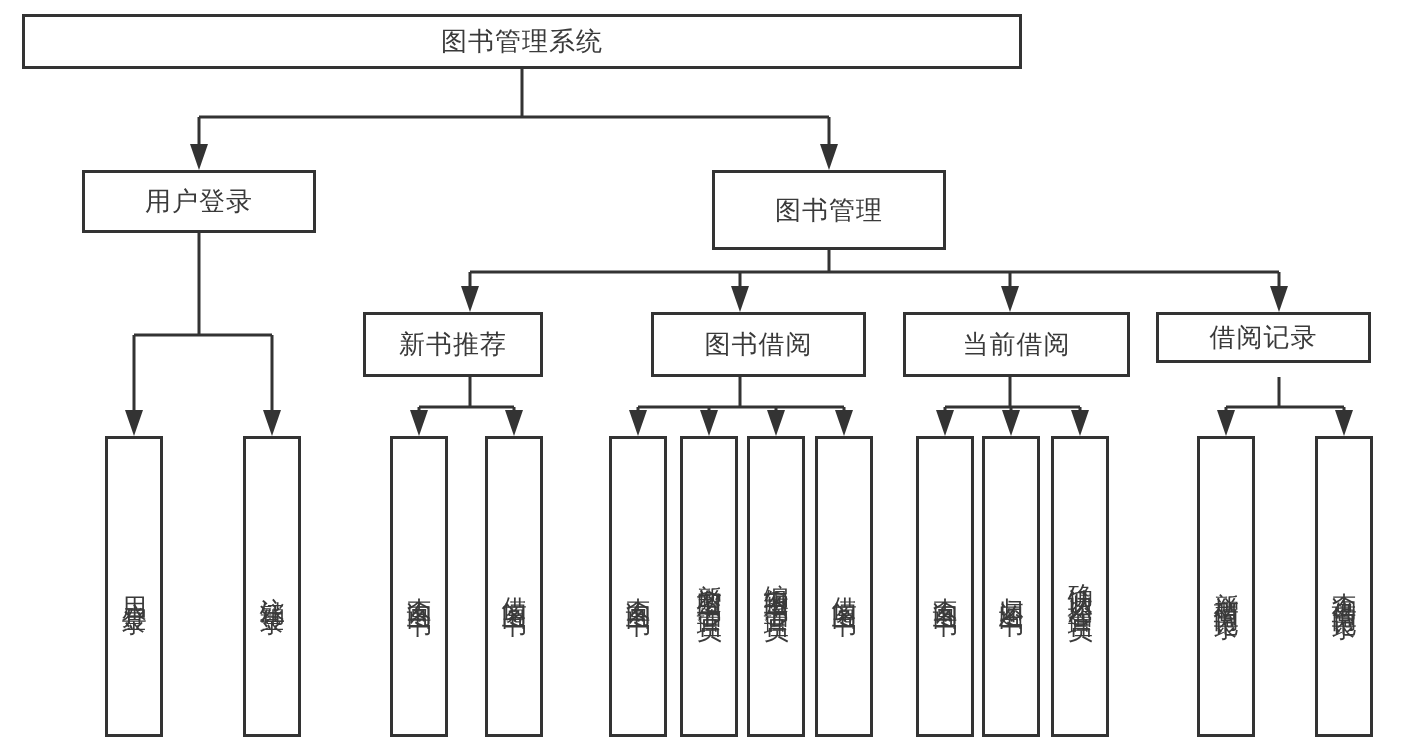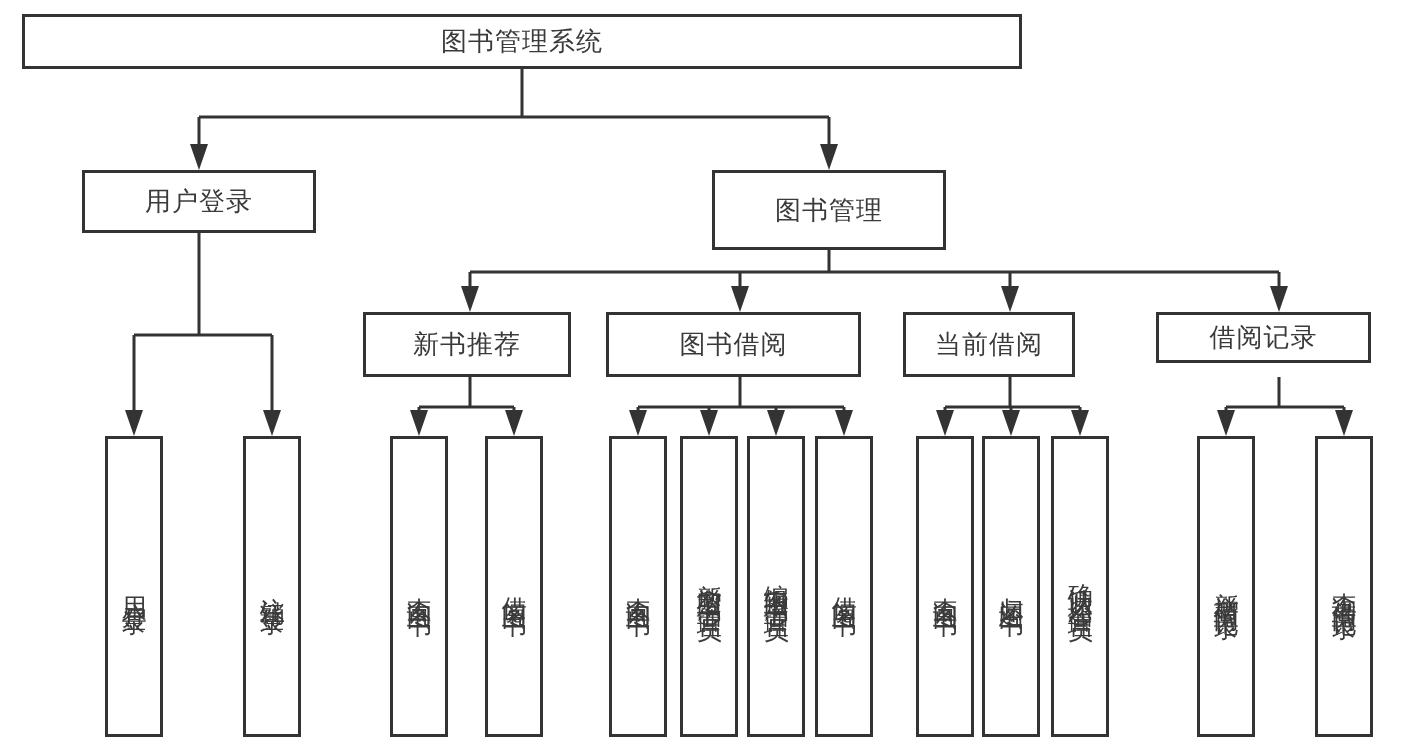--- a/index.html
+++ b/index.html
@@ -76,27 +76,27 @@
   <div id="nodes-layer">
       <div class="node h" style="left: 22px; top: 14px; width: 1000px; height: 55px;">
         <span class="lbl">图书管理系统</span>
       </div>
       <div class="node h" style="left: 82px; top: 170px; width: 234px; height: 63px;">
         <span class="lbl">用户登录</span>
       </div>
       <div class="node h" style="left: 712px; top: 170px; width: 234px; height: 80px;">
         <span class="lbl">图书管理</span>
       </div>
-      <div class="node h" style="left: 363px; top: 312px; width: 208px; height: 65px;">
+      <div class="node h" style="left: 363px; top: 312px; width: 180px; height: 65px;">
         <span class="lbl">新书推荐</span>
       </div>
-      <div class="node h" style="left: 606px; top: 312px; width: 255px; height: 65px;">
+      <div class="node h" style="left: 651px; top: 312px; width: 215px; height: 65px;">
         <span class="lbl">图书借阅</span>
       </div>
-      <div class="node h" style="left: 903px; top: 312px; width: 172px; height: 65px; text-align: center;">
+      <div class="node h" style="left: 903px; top: 312px; width: 227px; height: 65px; text-align: center;">
         <span class="lbl">当前借阅</span>
       </div>
       <div class="node h" style="left: 1156px; top: 312px; width: 215px; height: 51px; align-items: center;">
         <span class="lbl">借阅记录</span>
       </div>
       <div class="node v" style="left: 105px; top: 436px; width: 58px; height: 301px;">
         <span class="lbl">用户登录</span>
       </div>
       <div class="node v" style="left: 243px; top: 436px; width: 58px; height: 301px;">
         <span class="lbl">注销登录</span>

